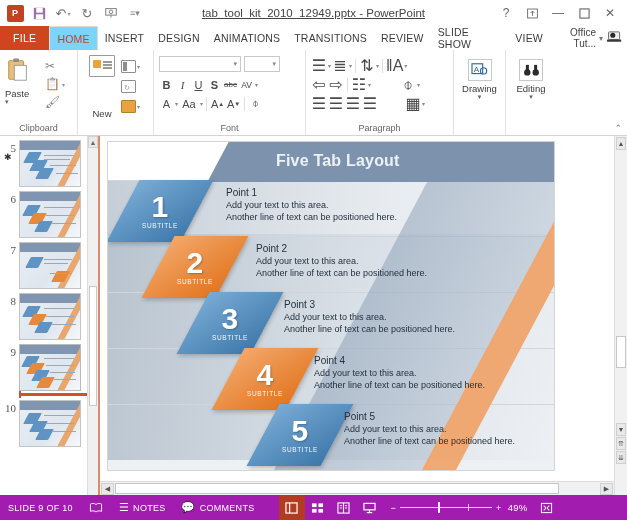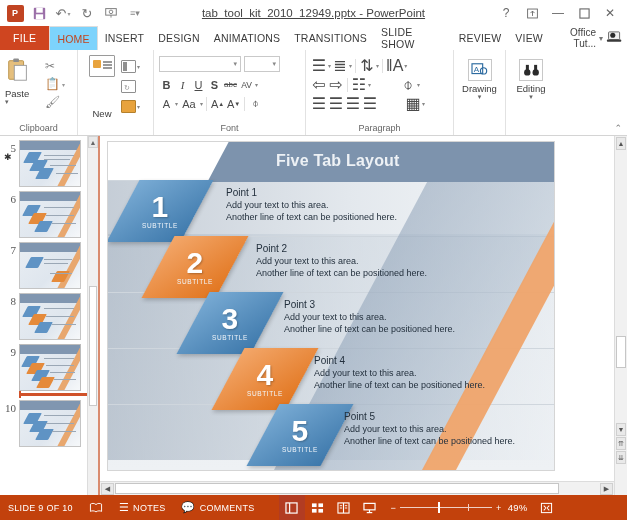--- a/index.html
+++ b/index.html
@@ -179,21 +179,21 @@
   .vsb { height:13px; display:flex; align-items:center; justify-content:center;
      font-size:7px; color:#555; border:1px solid #cfcfcf; background:#e9e9e9; margin:1px; }
   .vthumb { position:absolute; left:1px; right:1px; top:200px; height:32px; background:#fff;
      border:1px solid #c6c6c6; }
   .hscroll { position:absolute; left:0; right:13px; bottom:0; height:14px; background:#f1f1f1;
      border-top:1px solid #dcdcdc; display:flex; align-items:center; }
   .hsb { width:13px; height:12px; display:flex; align-items:center; justify-content:center;
      font-size:7px; color:#555; border:1px solid #cfcfcf; background:#e9e9e9; margin:0 1px; }
   .hthumb { flex:1; height:11px; background:#fff; border:1px solid #c6c6c6; margin-right:40px; }
   
-  .status { position:absolute; left:0; right:0; bottom:0; height:25px; background:#c2410c;
+  .status { position:absolute; left:0; right:0; bottom:0; height:25px; background:#a21caf;
     display:flex; align-items:center; color:#fff; font-size:9px; letter-spacing:.3px; }
   .st-item { display:flex; align-items:center; gap:4px; padding:0 8px; height:100%; }
   .st-icon { font-size:11px; }
   .view-btn { width:26px; height:100%; display:flex; align-items:center;
      justify-content:center; font-size:12px; }
   .view-btn.active { background:#b23c22; }
   .zoom-wrap { display:flex; align-items:center; gap:4px; margin-left:8px; }
   .zoom-track { width:92px; height:1px; background:#f0cfc4; position:relative; }
   .zoom-handle { position:absolute; left:38px; top:-5px; width:2px; height:11px; background:#fff; }
   .zoom-tick { position:absolute; left:68px; top:-3px; width:1px; height:7px; background:#f0cfc4; }
@@ -251,22 +251,22 @@
   </div>
 </div>
 
 <div class="tabbar">
   <div class="tab-file">FILE</div>
   <div class="tab active">HOME</div>
   <div class="tab">INSERT</div>
   <div class="tab">DESIGN</div>
   <div class="tab">ANIMATIONS</div>
   <div class="tab">TRANSITIONS</div>
+  <div class="tab">REVIEW</div>
   <div class="tab">SLIDE SHOW</div>
-  <div class="tab">REVIEW</div>
   <div class="tab">VIEW</div>
   <div class="tab-right">
     <span class="acct">Office Tut...</span>
     <span class="acct-caret">▾</span>
     <span class="acct-ico">
       <svg width="17" height="14" viewBox="0 0 20 16">
           <rect x="3" y="2" width="13" height="9" rx="1" fill="#f0f0f0" stroke="#555" stroke-width="1"></rect>
           <rect x="1" y="11" width="17" height="2.5" rx="1" fill="#3a3a3a"></rect>
           <ellipse cx="8" cy="6" rx="3" ry="3" fill="#2b2b2b"></ellipse>
         </svg>

